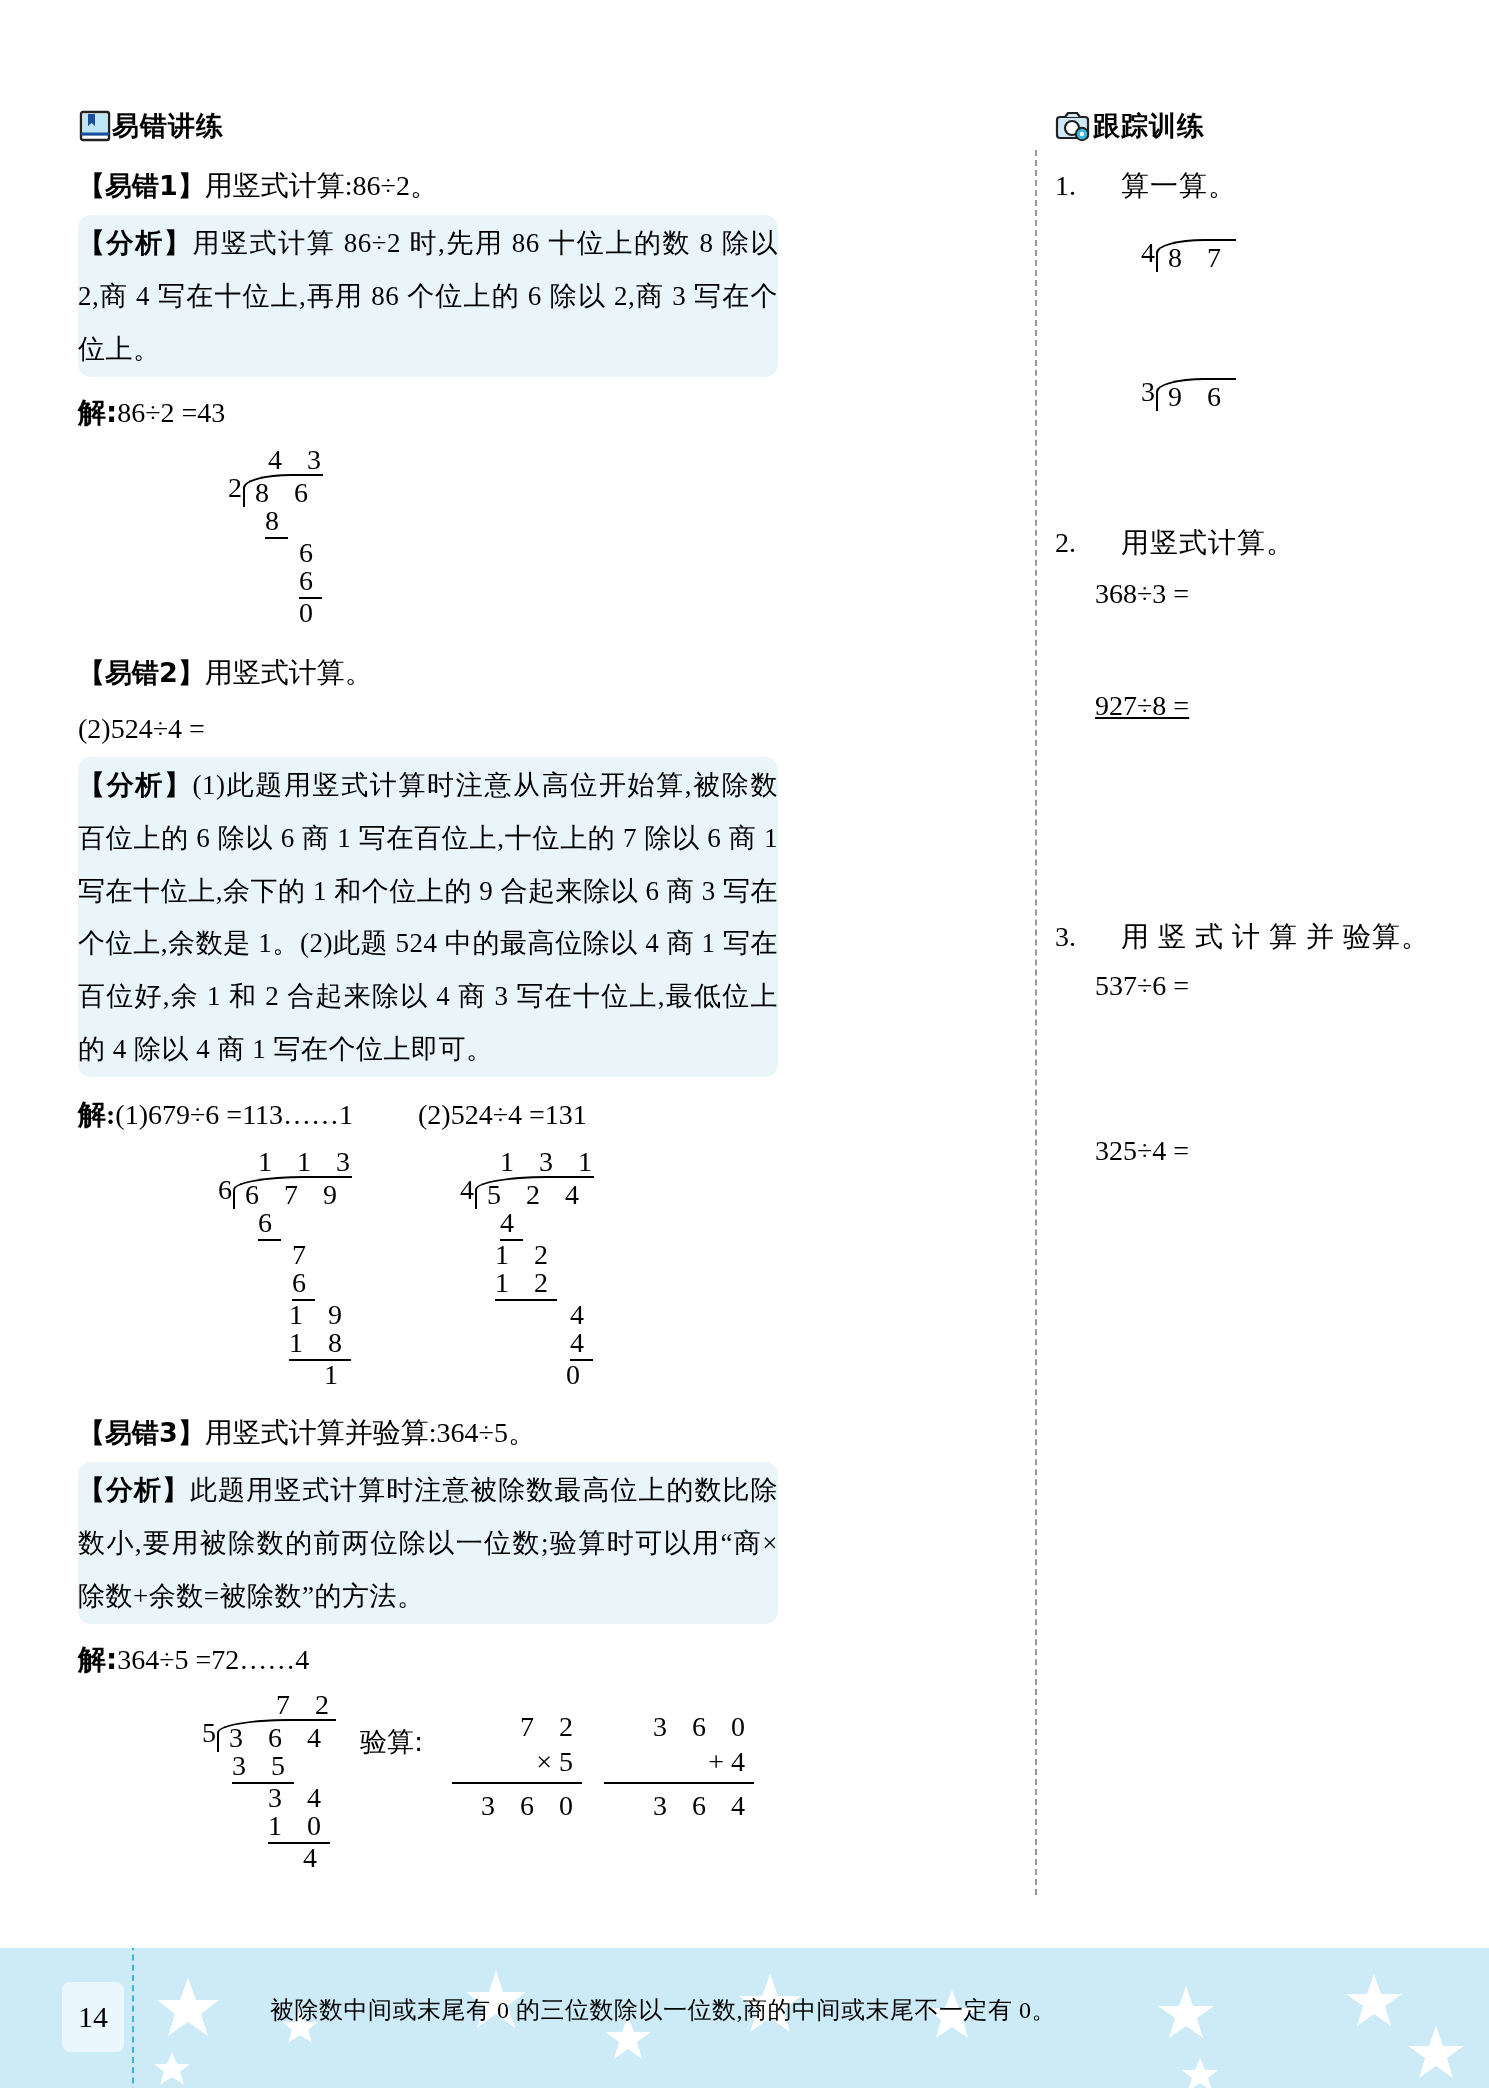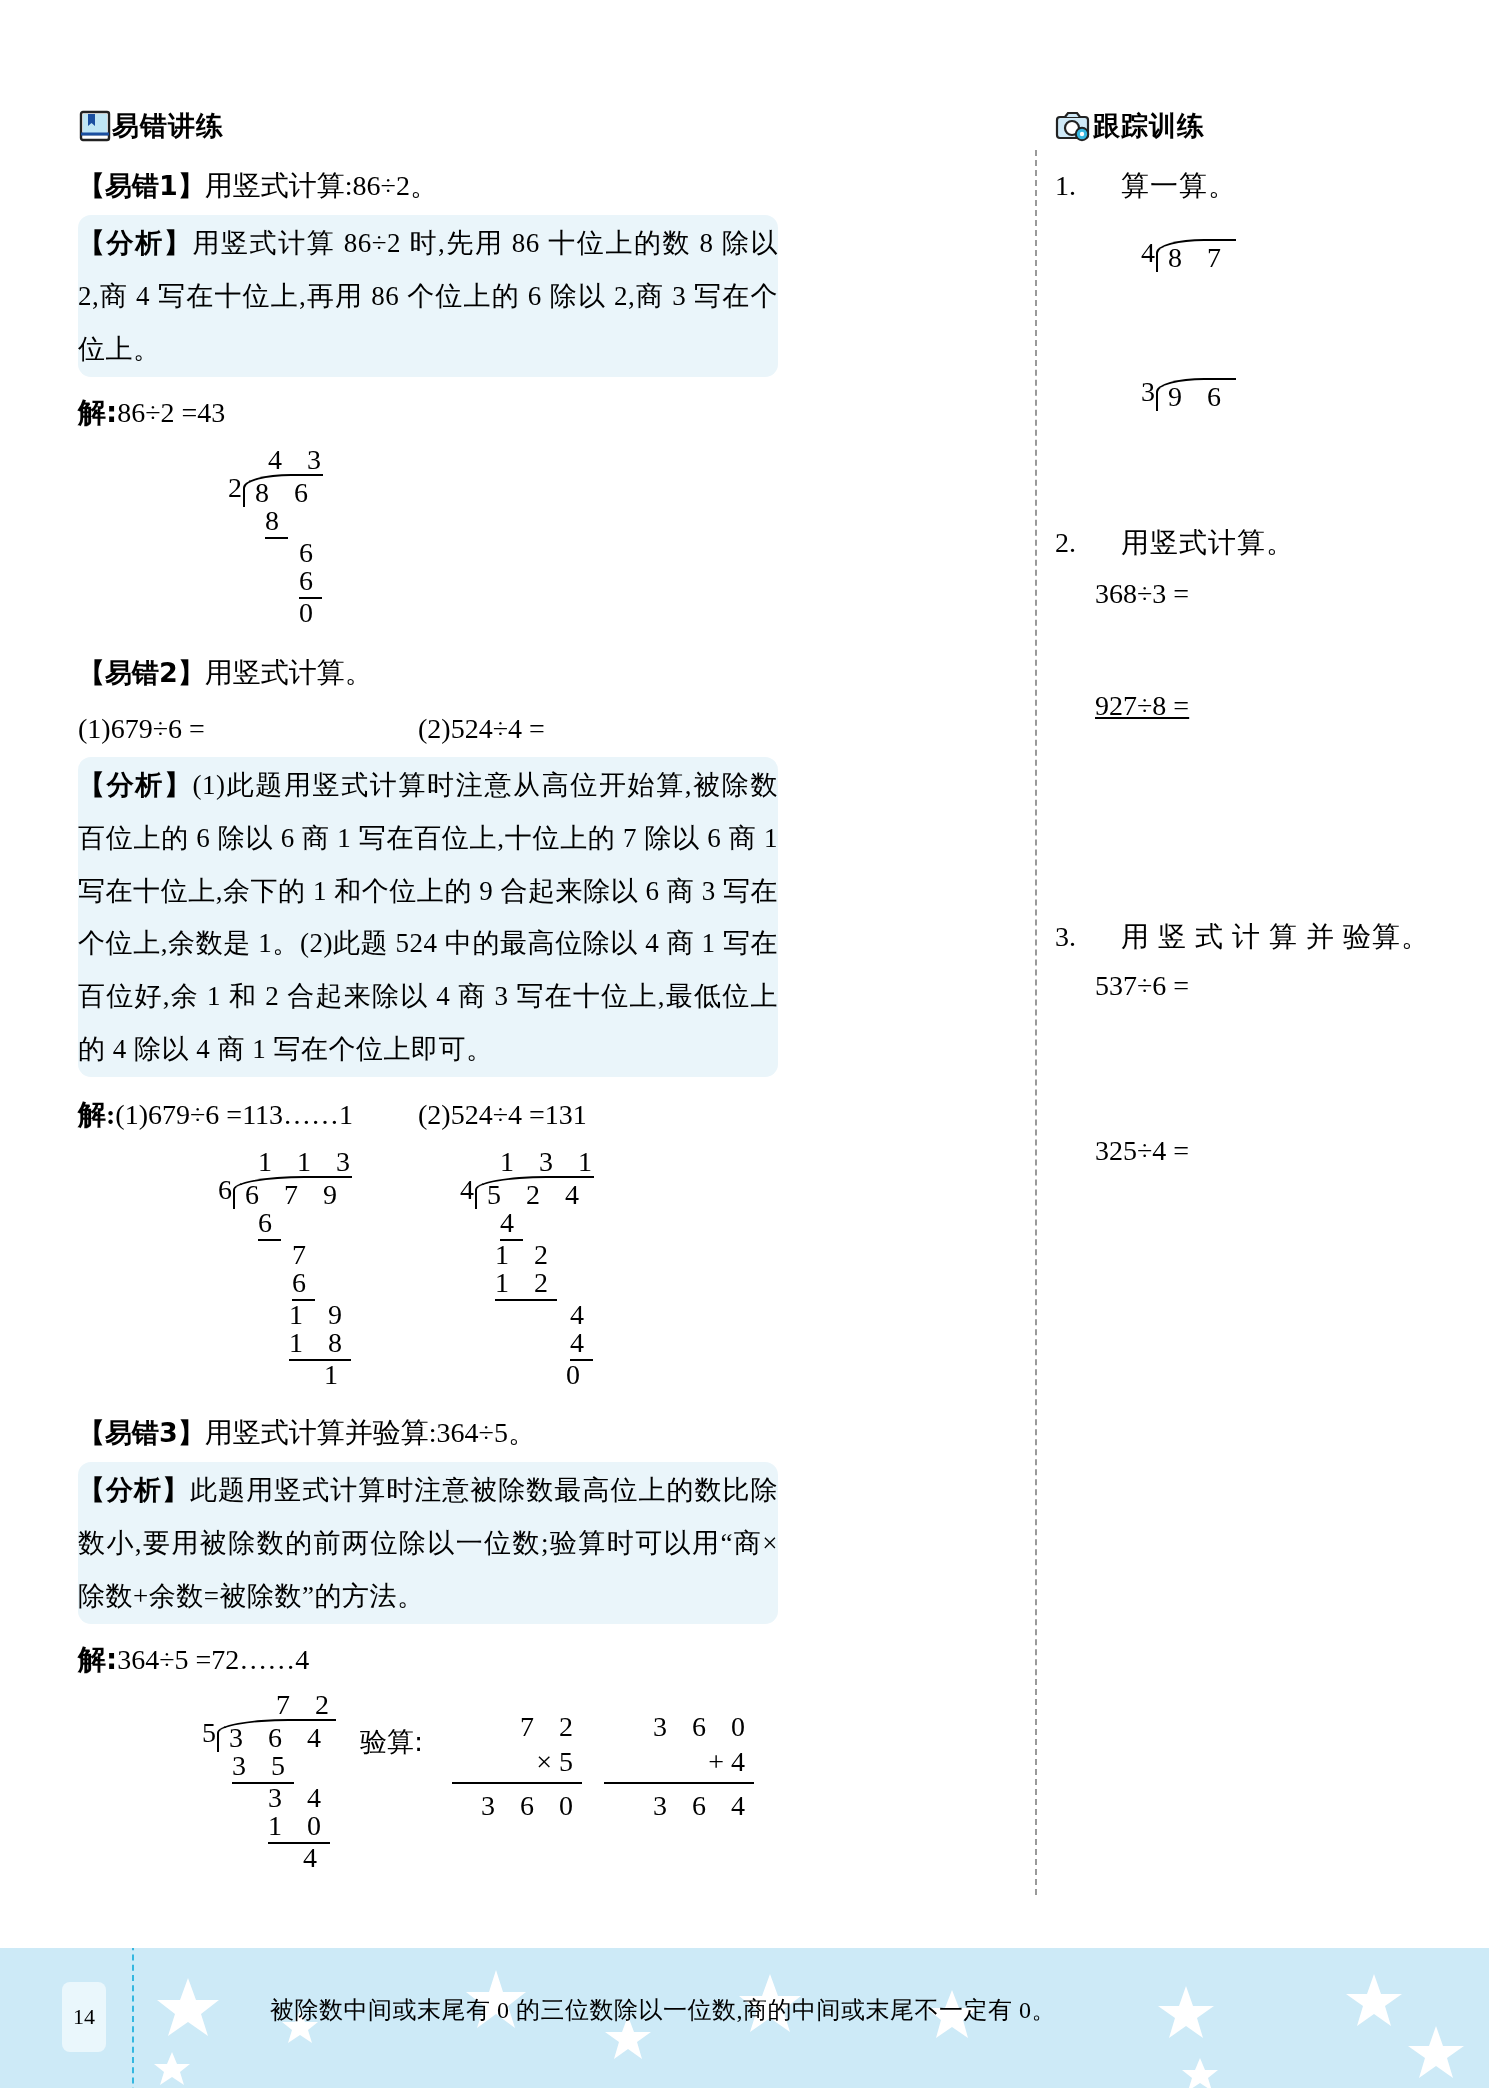--- a/index.html
+++ b/index.html
@@ -147,25 +147,25 @@
     background:#cdeaf7;
     overflow:hidden;
   }
   #footer-dash {
     position:absolute; left:132px; top:-14px;
     width:0; height:170px;
     border-left:2px dashed #35b7e0;
   }
   #pagenum {
     position:absolute; left:62px; top:34px;
-    width:44px; height:70px;
+    width:62px; height:70px;
     background:#eaf7fc;
     border-radius:8px;
     display:flex; align-items:center; justify-content:center;
-    font-size:22px;
+    font-size:30px;
   }
   #tip {
     position:absolute; left:270px; top:46px;
     font-size:24px;
     letter-spacing:0.5px;
   }
 </style>
 </head>
 <body>
 
@@ -223,21 +223,20 @@
           </div>
         </div>
       </div>
 
       <div style="margin-top:24px;">
         <div class="prob-title">
           <b>【易错2】</b><span>用竖式计算。</span>
         </div>
 
         <div class="two-col-line">
-          <span>(1)679÷6 =</span>
           <span>(2)524÷4 =</span>
         </div>
 
         <div class="analysis">
           <b>【分析】</b><span>(1)此题用竖式计算时注意从高位开始算,被除数百位上的 6 除以 6 商 1 写在百位上,十位上的 7 除以 6 商 1 写在十位上,余下的 1 和个位上的 9 合起来除以 6 商 3 写在个位上,余数是 1。(2)此题 524 中的最高位除以 4 商 1 写在百位好,余 1 和 2 合起来除以 4 商 3 写在十位上,最低位上的 4 除以 4 商 1 写在个位上即可。</span>
         </div>
 
         <div class="two-col-line" style="margin-top:16px;">
           <span><b>解:</b><span>(1)679÷6 =113……1</span></span>
           <span>(2)524÷4 =131</span>

